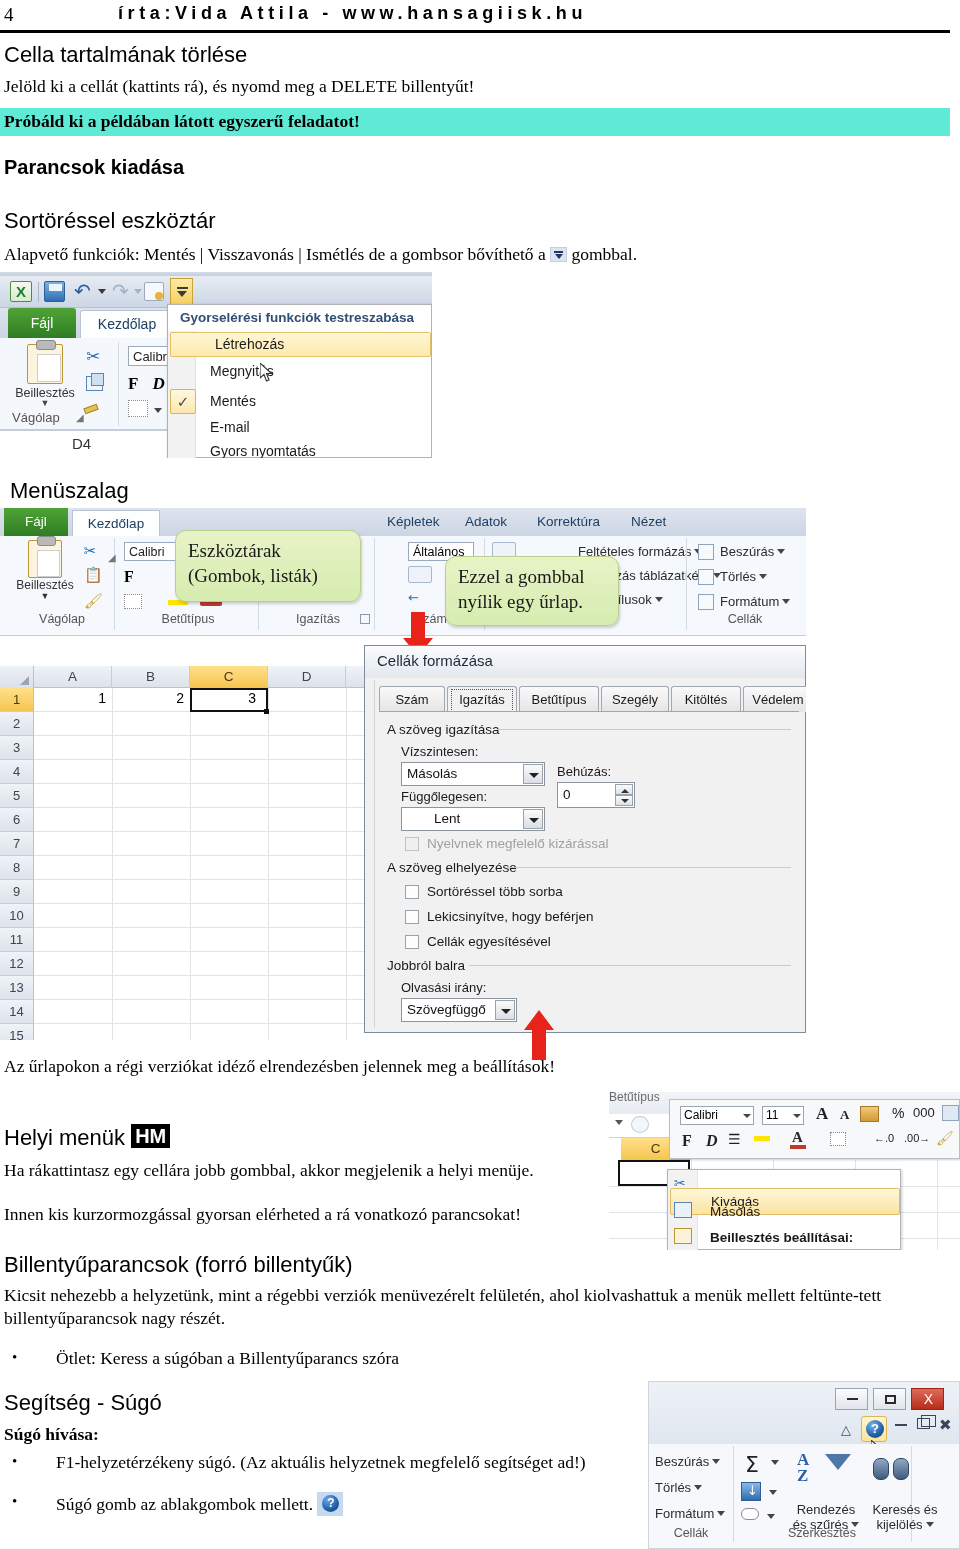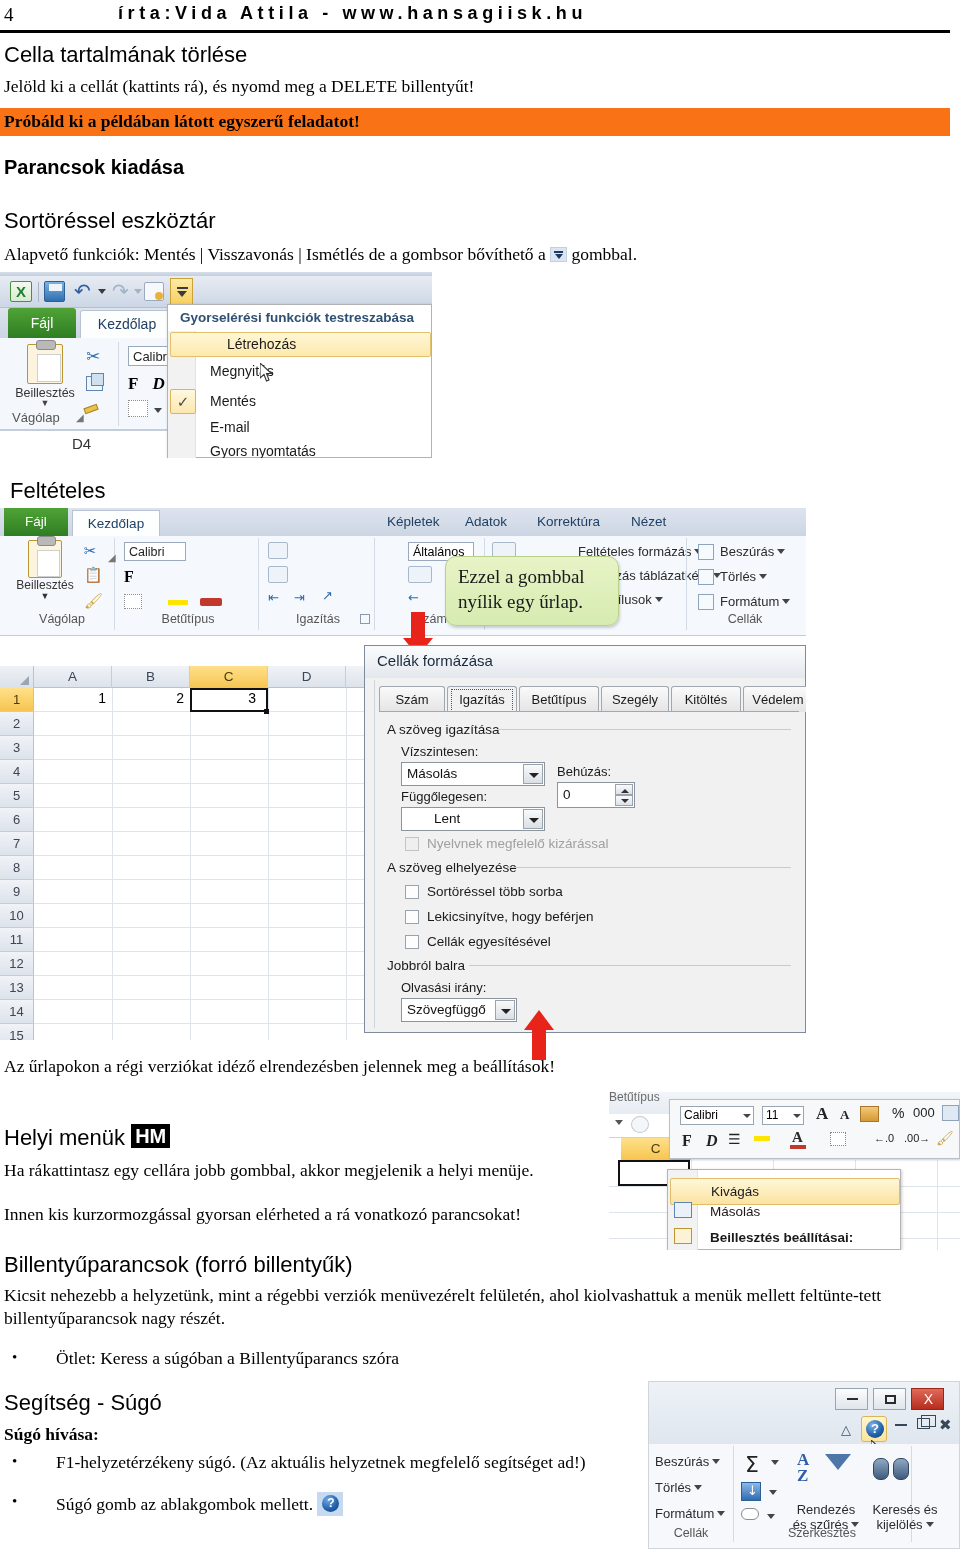--- a/index.html
+++ b/index.html
@@ -21,21 +21,21 @@
   .hdr-rule { position:absolute; left:0; top:30px; width:950px; height:0;
               border-top:2px solid #000; border-bottom:1px solid #000; }
 
   
   .h1 { font-family:"Liberation Sans", sans-serif; font-weight:bold; font-size:20px; }
   .h2 { font-family:"Liberation Sans", sans-serif; font-size:22px; font-weight:normal; }
   .body-t { font-family:"Liberation Serif", serif; font-size:17.5px; }
   .bold-t { font-weight:bold; }
   .abs { position:absolute; }
 
-  .shade { background:#f97316; }
+  .shade { background:#5eead4; }
 
   .bullet-row { position:absolute; font-family:"Liberation Serif", serif; font-size:17.5px; }
   .bullet-row .dot { position:absolute; left:0; top:1px; font-size:15px; }
   .bullet-row .txt { margin-left:44px; display:block; }
 
   .hm-badge { display:inline-block; background:#000; color:#fff;
               font-family:"Liberation Sans", sans-serif; font-weight:bold;
               font-size:20px; padding:0 4px; line-height:24px; vertical-align:2px;}
 
   
@@ -138,21 +138,21 @@
              background:#fff; border:1px solid #b2b2b2; box-shadow:1px 1px 3px rgba(0,0,0,.22);}
   .s1-menu .title { position:absolute; left:0; top:0; width:100%; height:26px;
              font-family:"Liberation Sans",sans-serif; font-size:13.5px; color:#2f4f73;
              font-weight:bold; padding-left:12px; line-height:26px;}
   .s1-menu .gut { position:absolute; left:0; top:26px; width:28px; height:128px; background:#f2f2f2;
              border-right:1px solid #e2e2e2;}
   .s1-mi { position:absolute; left:28px; width:237px; height:25px;
              font-family:"Liberation Sans",sans-serif; font-size:14px; color:#1a1a1a;
              padding-left:14px; line-height:25px;}
   .s1-mi.hi { left:2px; width:261px; background:linear-gradient(#fff6d6,#fde9ac);
-             border:1px solid #e3c06a; border-radius:2px; padding-left:56px; line-height:23px;}
+             border:1px solid #e3c06a; border-radius:2px; padding-left:44px; line-height:23px;}
   .s1-check { position:absolute; left:2px; top:84px; width:26px; height:25px;
              background:linear-gradient(#fff8e0,#fce8ad); border:1px solid #d8b55e; border-radius:2px;
              color:#4a4a4a; font-size:15px; text-align:center; line-height:24px;
              font-family:"DejaVu Sans", sans-serif;}
   .s1-cursor { position:absolute; left:92px; top:58px; width:13px; height:19px; }
   .s1-cursor svg { display:block; }
 
   
   .shot2 { position:absolute; left:0; top:508px; width:806px; height:128px; overflow:hidden;
            background:#f3f6fa; border-bottom:1px solid #c3cddb;}
@@ -458,21 +458,21 @@
       <div class="s1-mi" style="top:110px;">E-mail</div>
       <div class="s1-mi" style="top:134px;">Gyors nyomtatás</div>
       <div class="s1-cursor">
         <svg width="13" height="19" viewBox="0 0 13 19">
             <polygon points="0,0 0,15 4,11.5 6.5,18 9,17 6.5,10.5 11.5,10.5" fill="#ffffff" stroke="#333333" stroke-width="1.1"></polygon>
           </svg>
       </div>
     </div>
   </div>
 
-  <div class="abs h2" style="left:10px; top:478px;">Feltételes</div>
+  <div class="abs h2" style="left:10px; top:478px;">Menüszalag</div>
 
   <div class="shot2">
     <div class="s2-tabbar">
       <div class="s2-fajl">Fájl</div>
       <div class="s2-kezd">Kezdőlap</div>
       <div class="s2-tab" style="left:387px;">Képletek</div>
       <div class="s2-tab" style="left:465px;">Adatok</div>
       <div class="s2-tab" style="left:537px;">Korrektúra</div>
       <div class="s2-tab" style="left:631px;">Nézet</div>
     </div>
@@ -539,20 +539,27 @@
       <div class="s2-grp-lbl" style="left:118px; width:140px;">Betűtípus</div>
       <div class="s2-grp-lbl" style="left:262px; width:112px;">Igazítás</div>
       <div class="s2-grp-lbl" style="left:378px; width:106px;">Szám</div>
       <div class="s2-grp-lbl" style="left:488px; width:196px;">Stílusok</div>
       <div class="s2-grp-lbl" style="left:690px; width:110px;">Cellák</div>
 
       <div class="abs" style="left:108px; top:16px; font-size:10px; color:#777;">◢</div>
     </div>
   </div>
 
+  <div class="callout" style="left:175px; top:530px; width:186px; height:72px;">
+    <div>Eszköztárak</div>
+    <div>(Gombok, listák)</div>
+    <svg class="tail" style="left:-18px; top:36px;" width="22" height="24" viewBox="0 0 22 24">
+      <polygon points="22,2 0,18 22,22" fill="#dcefb4" stroke="#b9cf8c" stroke-width="1"></polygon>
+    </svg>
+  </div>
 
   <div class="callout" style="left:445px; top:556px; width:174px; height:70px;">
     <div>Ezzel a gombbal</div>
     <div>nyílik egy űrlap.</div>
     <svg class="tail" style="left:-22px; top:40px;" width="26" height="30" viewBox="0 0 26 30">
       <polygon points="26,2 0,26 26,24" fill="#dcefb4" stroke="#b9cf8c" stroke-width="1"></polygon>
     </svg>
   </div>
 
   <svg class="redarrow" style="left:402px; top:612px;" width="34" height="46" viewBox="0 0 34 46">
@@ -812,21 +819,21 @@
       <div class="abs" style="left:120px; top:45px; width:16px; height:4px; background:#c0392b;"></div>
       <div class="abs" style="left:160px; top:32px; width:16px; height:14px; border:1px dotted #888; background:#fff;"></div>
       <div class="s4-mi" style="left:204px; top:32px; font-size:11px;">←.0</div>
       <div class="s4-mi" style="left:234px; top:32px; font-size:11px;">.00→</div>
       <div class="s4-mi" style="left:266px; top:30px; font-size:14px; color:#c8a43a;">🖌</div>
     </div>
 
     <div class="s4-ctx">
       <div class="gut"></div>
       <div class="s4-cico" style="top:5px; color:#2b6cb0; font-family:'DejaVu Sans',sans-serif; font-size:14px;">✂</div>
-      <div class="s4-citem hi" style="top:8px;">Kivágás</div>
+      <div class="s4-citem hi" style="top:18px;">Kivágás</div>
       <div class="s4-cico" style="top:32px; background:#eaf1f9; border:1px solid #5b86b5;"></div>
       <div class="s4-citem" style="top:28px;">Másolás</div>
       <div class="s4-cico" style="top:58px; background:#fbf2d8; border:1px solid #b9962e;"></div>
       <div class="s4-citem bold" style="top:54px;">Beillesztés beállításai:</div>
 
     </div>
   </div>
 
   <div class="abs h2" style="left:4px; top:1252px;">Billentyűparancsok (forró billentyűk)</div>
   <div class="abs body-t" style="left:4px; top:1284px; width:944px; line-height:1.32;">Kicsit nehezebb a helyzetünk, mint a régebbi verziók menüvezérelt felületén, ahol kiolvashattuk a menük mellett feltünte-tett billentyűparancsok nagy részét.</div>

